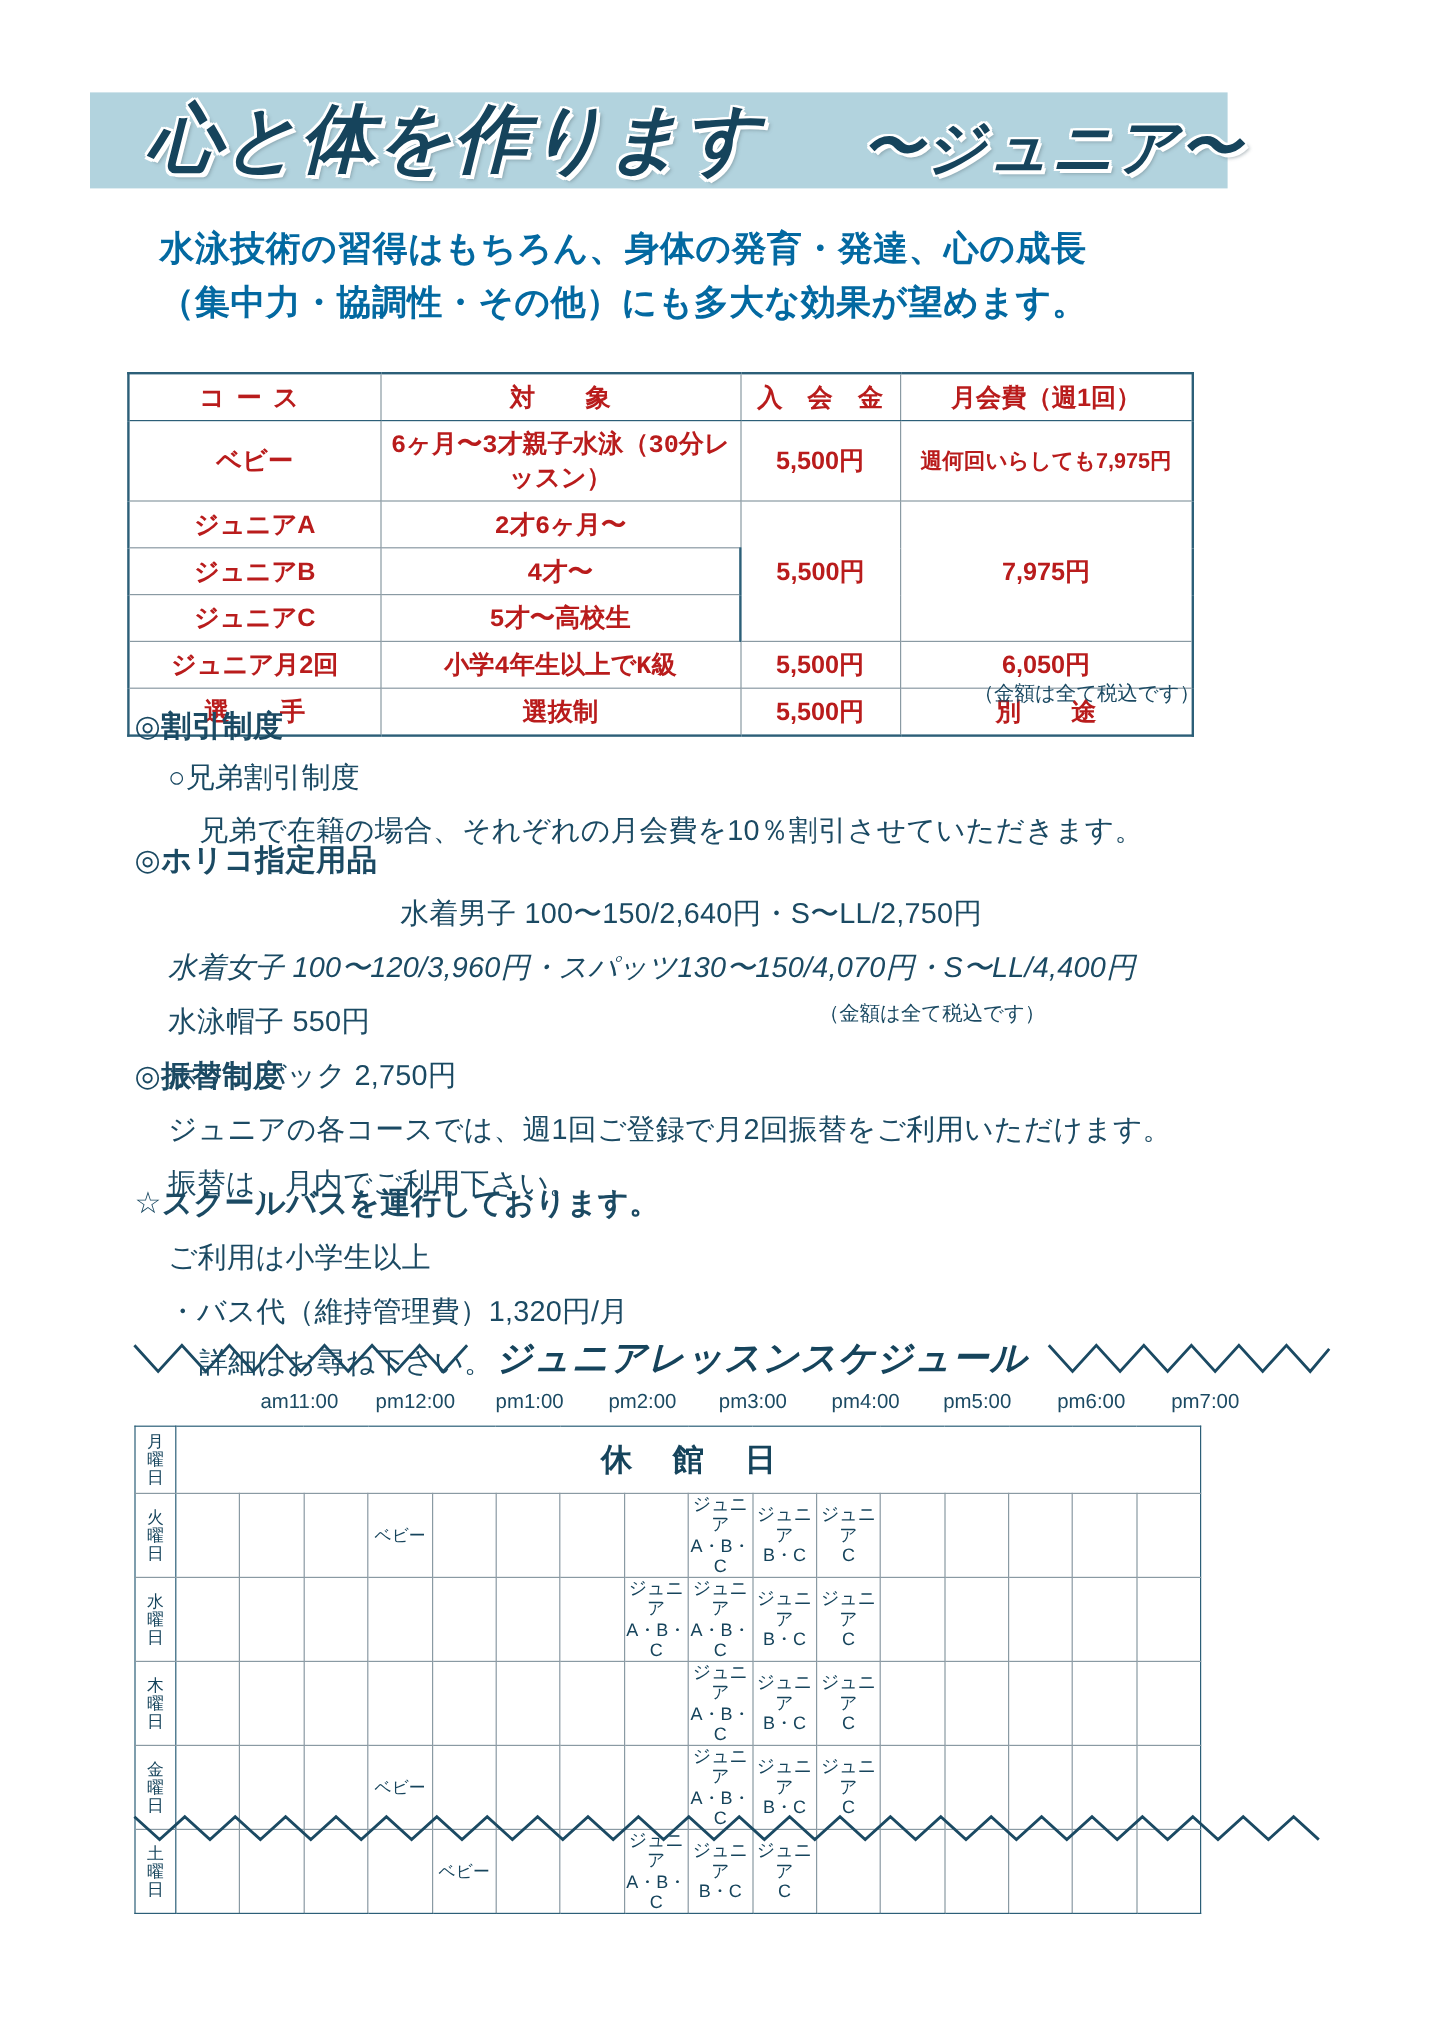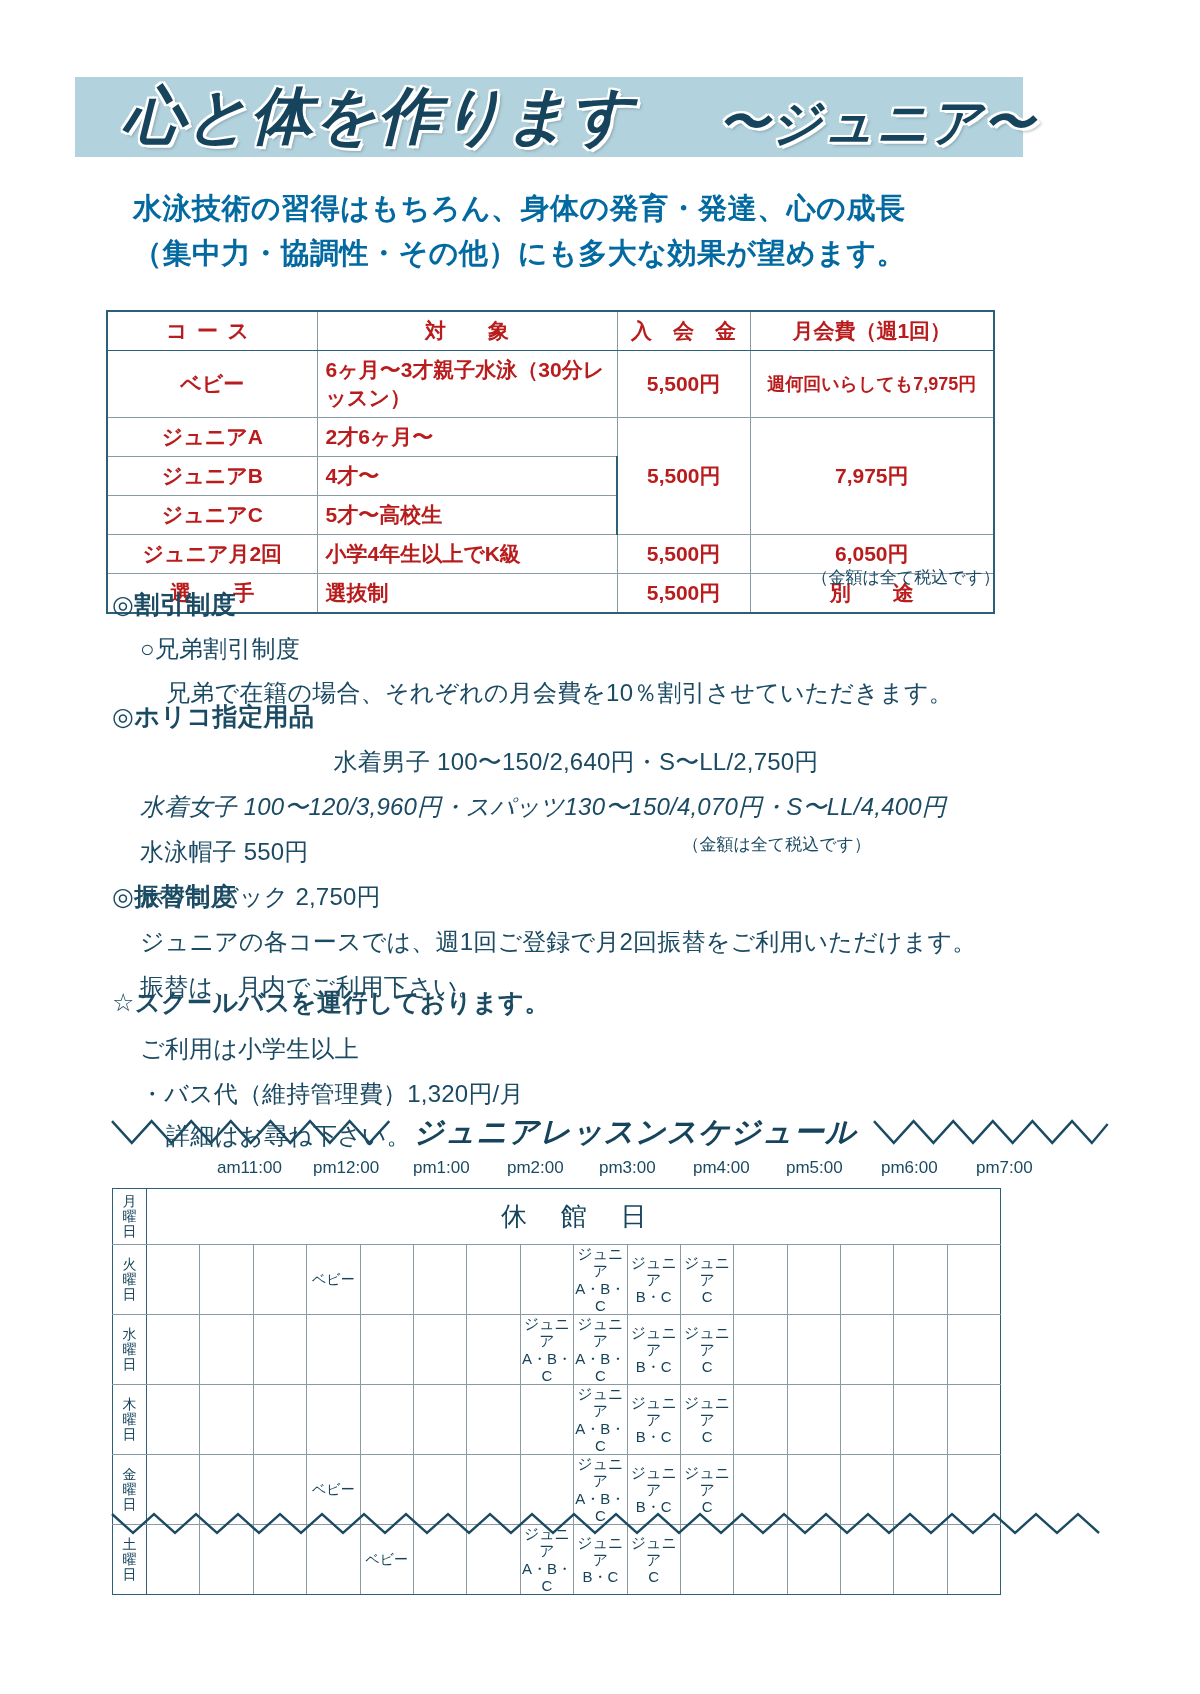--- a/index.html
+++ b/index.html
@@ -51,21 +51,21 @@
     border:1px solid #8a9aa3;
     padding:5px 8px;
     height:35px;
     box-sizing:border-box;
   }
   .fee-table .outer-top td{border-top:2px solid #2c5f78;}
   .fee-table .outer-bottom td{border-bottom:2px solid #2c5f78;}
   .fee-table td:first-child{border-left:2px solid #2c5f78;}
   .fee-table td:last-child{border-right:2px solid #2c5f78;}
   .c-center{text-align:center;}
-  .c-left{text-align:left;}
+  .c-left{text-align:center;font-family:Liberation Mono, monospace;}
   .sp{letter-spacing:.45em; padding-left:.45em;}
   .hdr td{height:38px; border-bottom:1.6px solid #2c5f78;}
   .col1{width:210px;}
   .col2{width:300px;}
   .col3{width:133px;}
   .col4{width:244px;}
   .small-fee{font-size:18px;}
 
   .tax-note{
     position:absolute; left:0; top:566px; width:1000px;
@@ -126,21 +126,21 @@
     font-weight:normal;
     line-height:1.05;
     padding:2px 0;
     border-left:1.8px solid #2c5f78;
     border-right:1.6px solid #2c5f78;
   }
   .sched tr.rowline td{border-top:1.6px solid #2c5f78;}
   .sched tr:last-child td{border-bottom:1.8px solid #2c5f78;}
   .sched td:last-child{border-right:1.8px solid #2c5f78;}
   .sched .closed{
-    font-size:26px; font-weight:normal; letter-spacing:1.3em; padding-left:1.3em;
+    font-size:26px; font-weight:bold; letter-spacing:1.3em; padding-left:1.3em;
   }
   .sched .baby{font-size:14px;}
   .sched .jr{font-size:15px;}
 </style>
 </head>
 <body>
 
 <div class="page">
 
   <div class="banner"></div>

